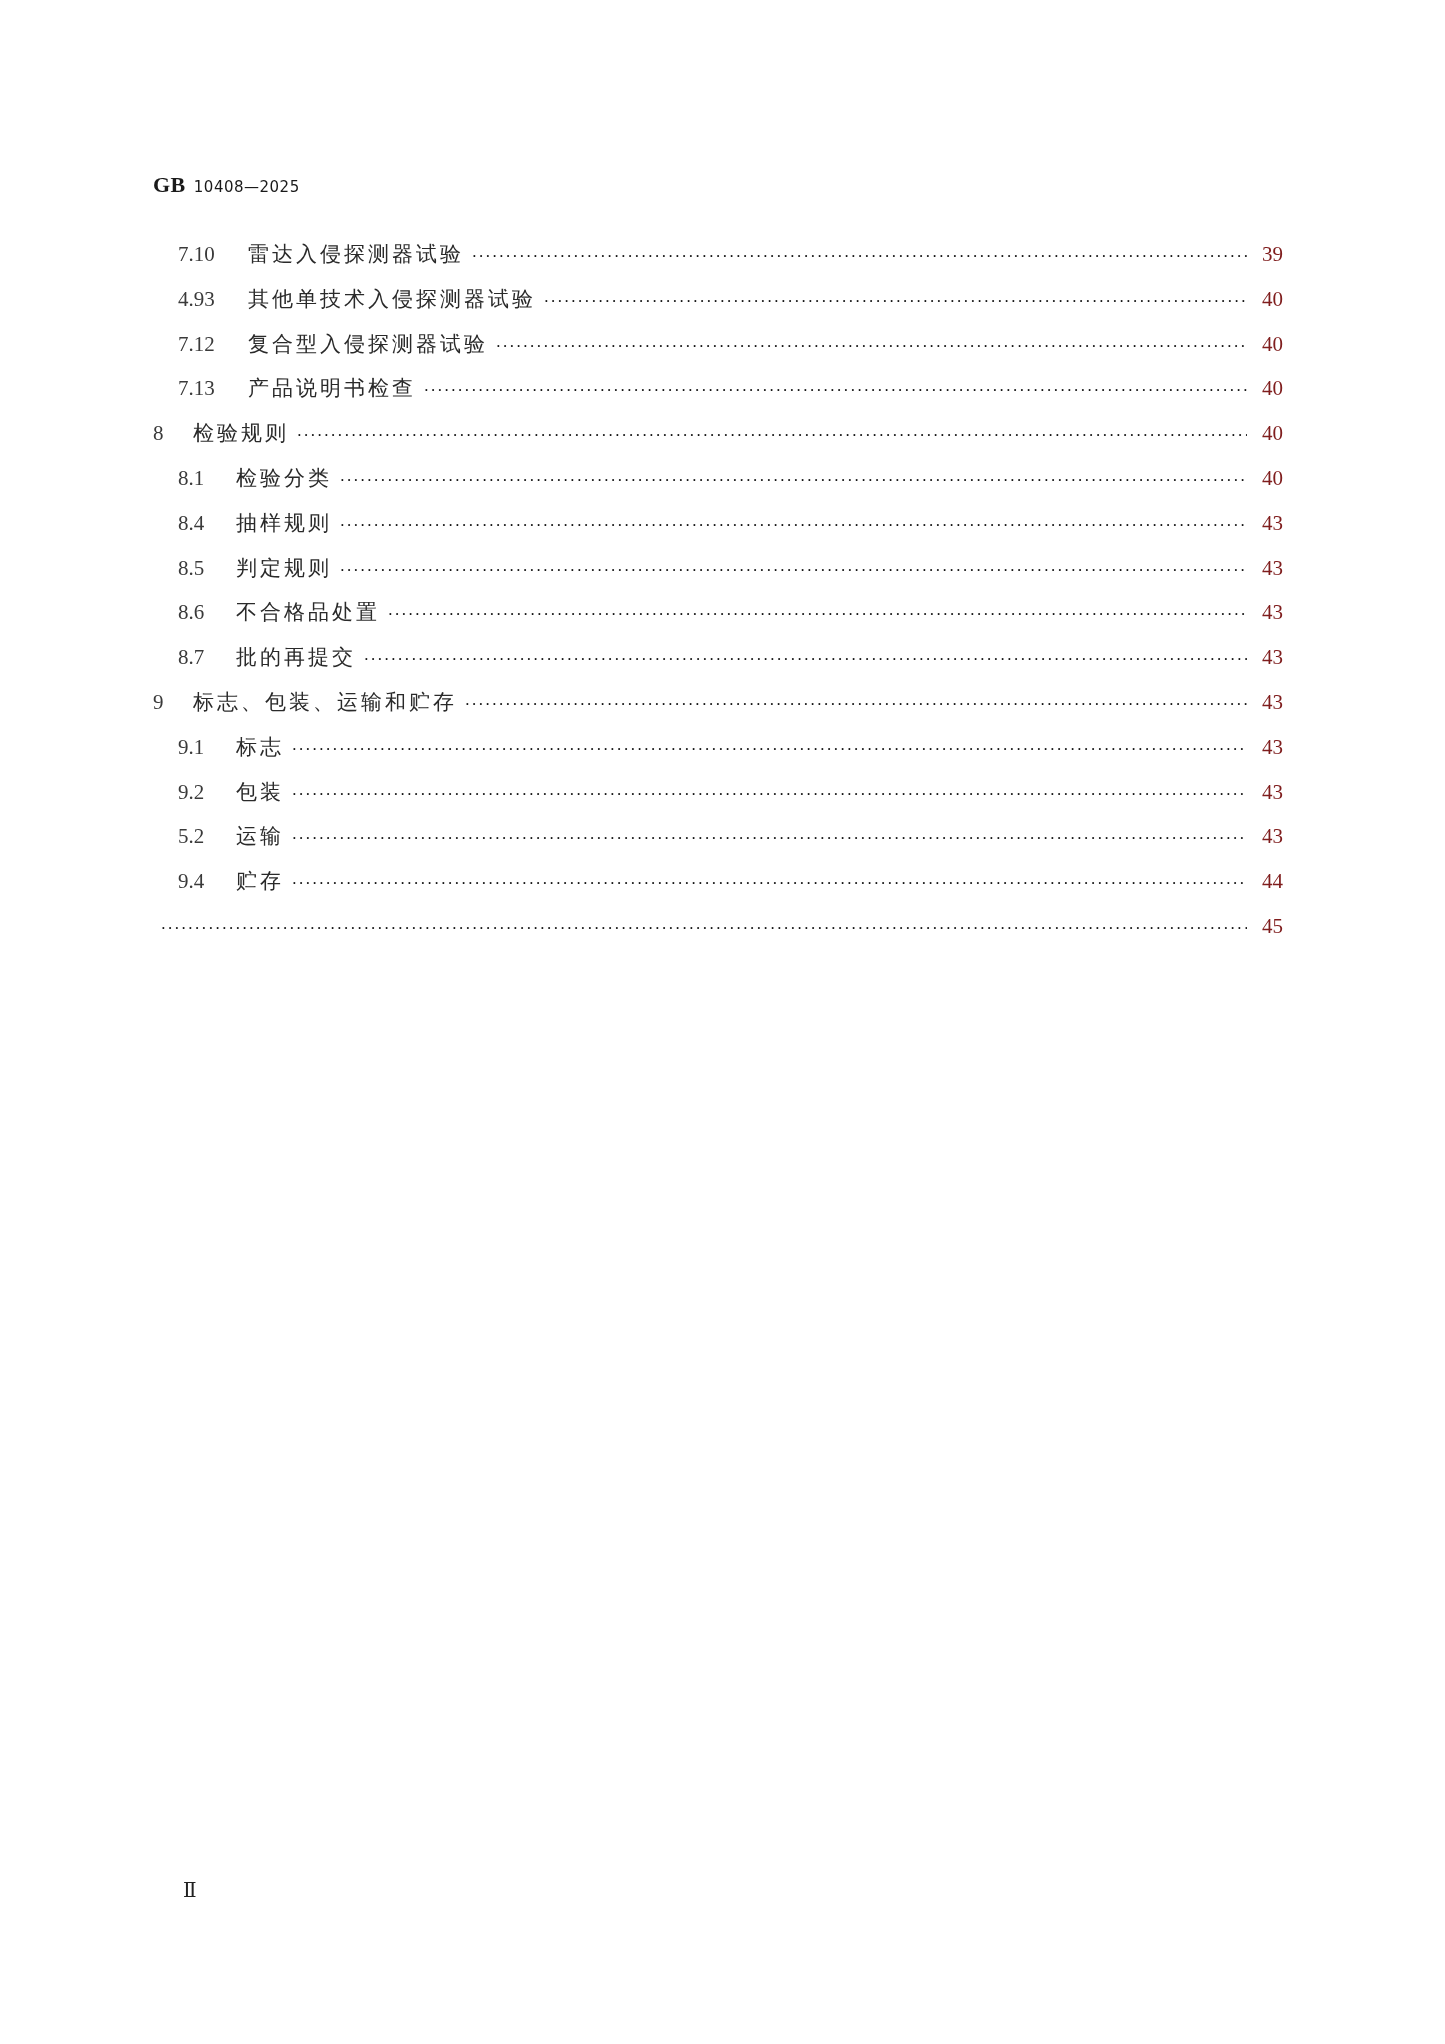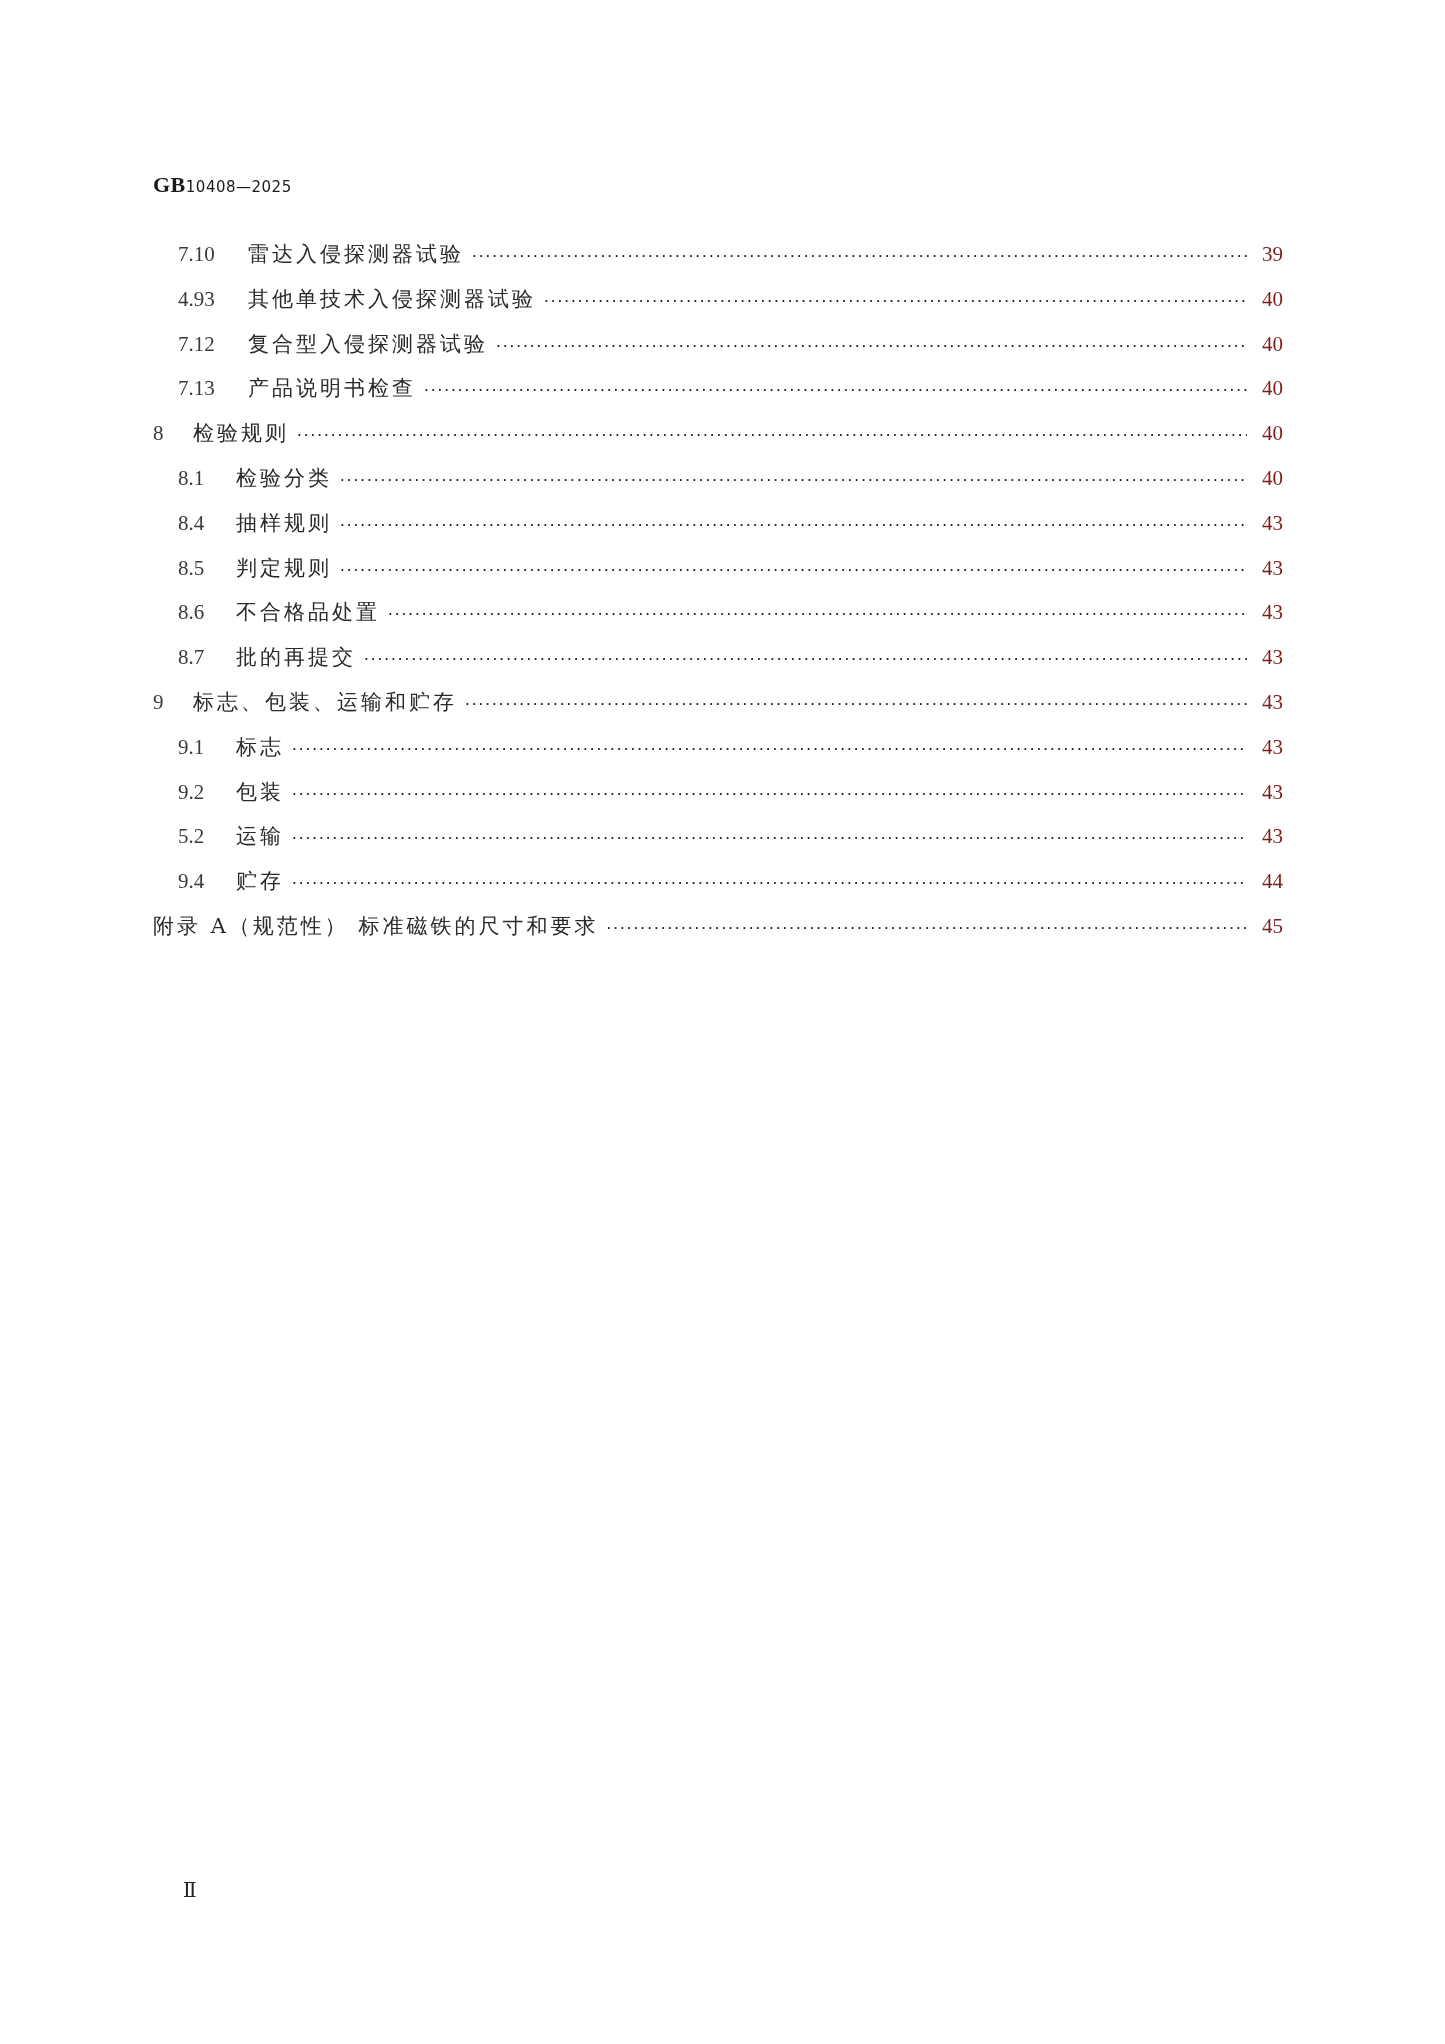--- a/index.html
+++ b/index.html
@@ -20,20 +20,21 @@
     left: 153px;
     top: 172px;
     font-size: 21px;
     color: #1a1a1a;
     letter-spacing: 0.5px;
   }
   .header .gb {
     font-family: "Liberation Serif", "DejaVu Serif", serif;
     font-weight: bold;
     font-size: 22px;
+    margin-right: 8px;
   }
   .header .num {
     font-family: "DejaVu Sans", "Liberation Sans", sans-serif;
     font-size: 15px;
   }
   .toc {
     position: absolute;
     left: 153px;
     top: 232px;
     width: 1130px;
@@ -180,19 +181,18 @@
     <span class="leader"></span>
     <span class="page">43</span>
   </div>
   <div class="toc-row lvl2">
     <span class="no">9.4</span>
     <span class="title">贮存</span>
     <span class="leader"></span>
     <span class="page">44</span>
   </div>
   <div class="toc-row lvl0">
-    <span class="title">附录 A（规范性） 标准磁铁的尺寸和要求</span>
     <span class="leader"></span>
     <span class="page">45</span>
   </div>
 </div>
 
 <div class="footer">Ⅱ</div>
 
 </body></html>

